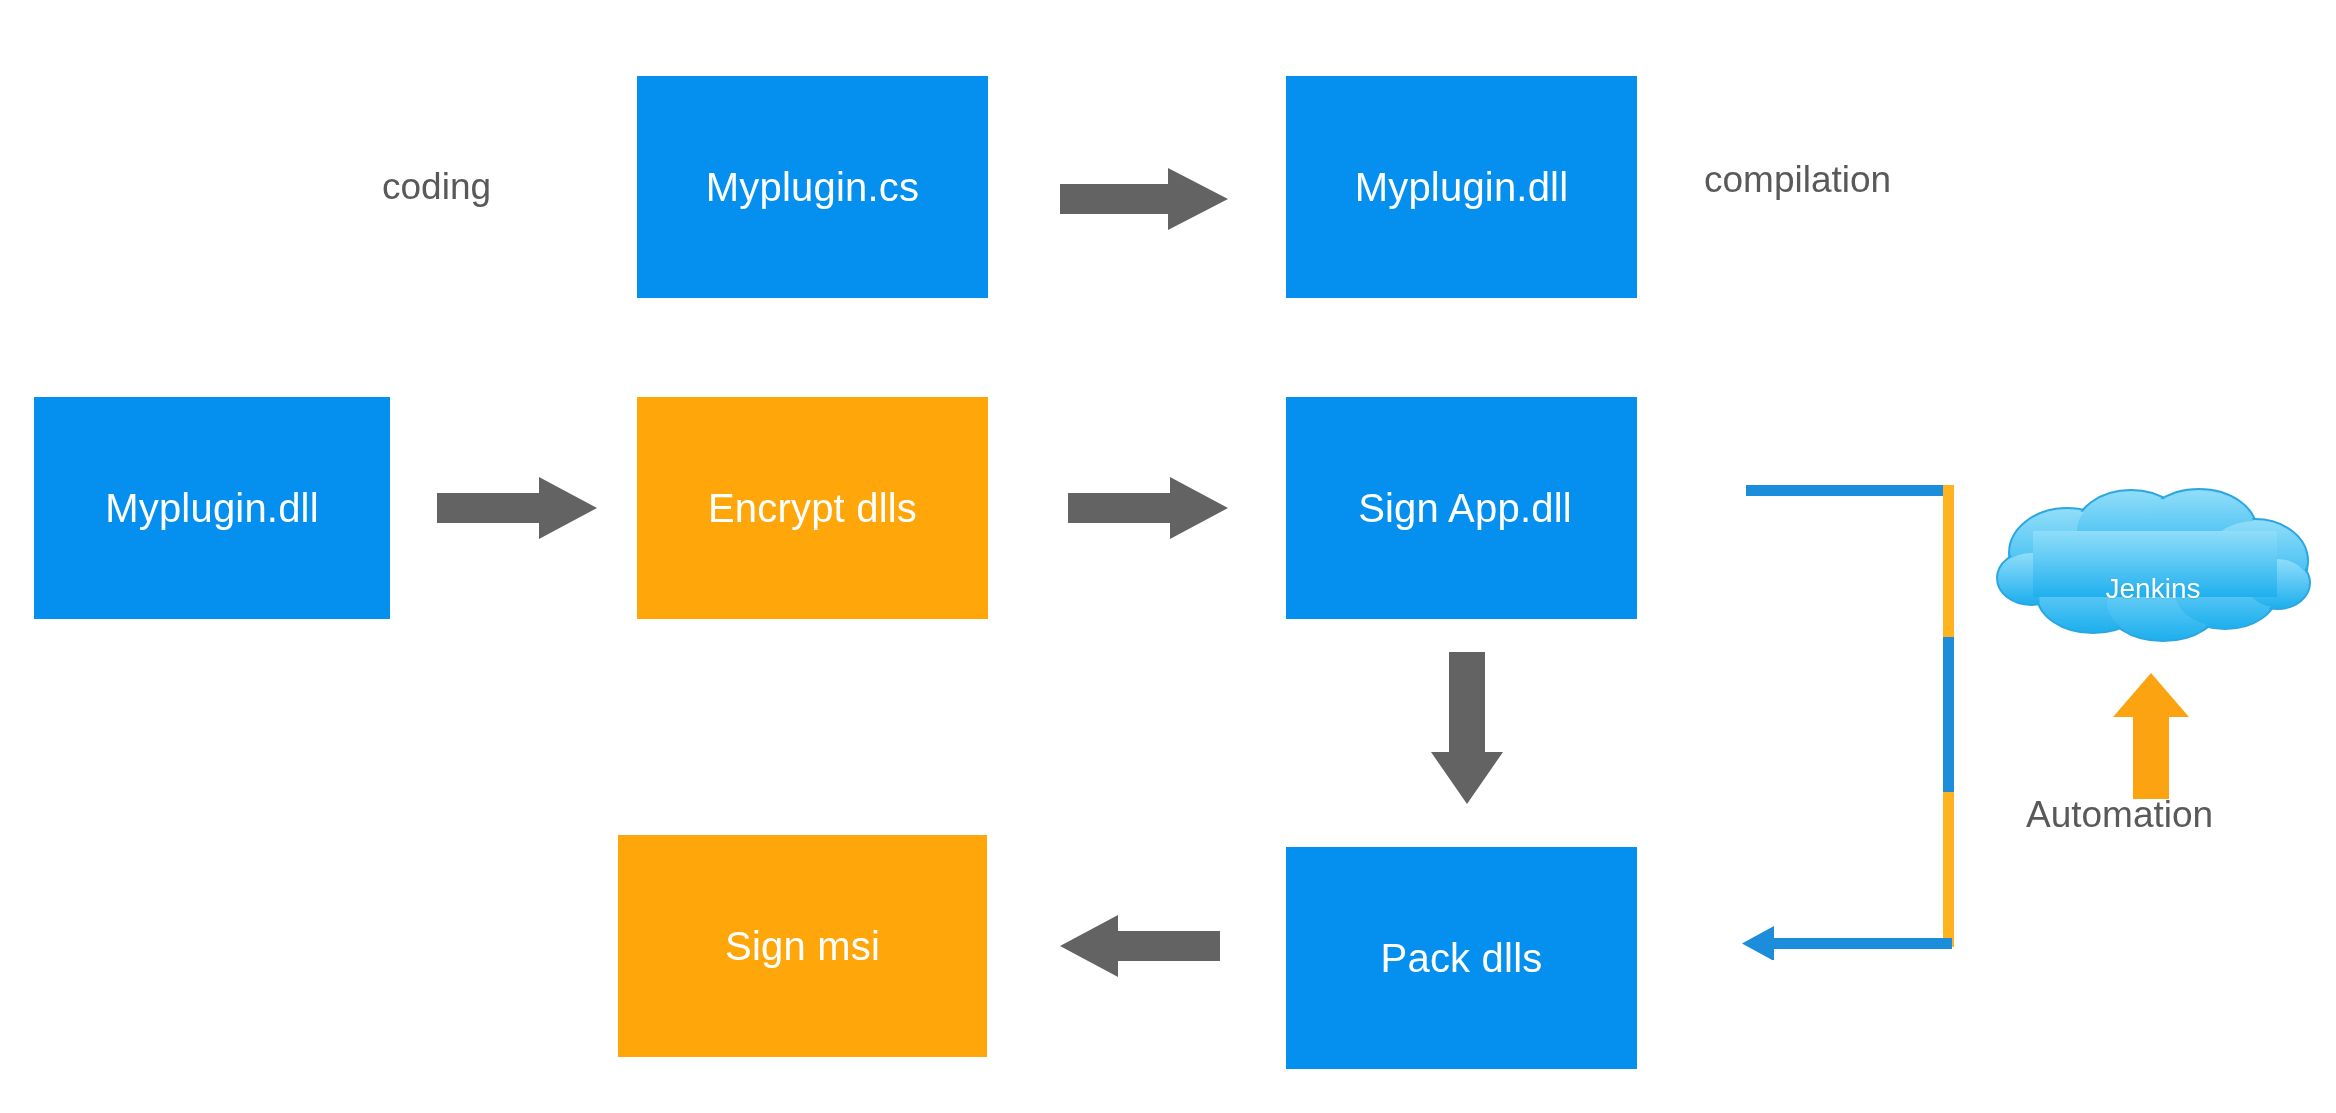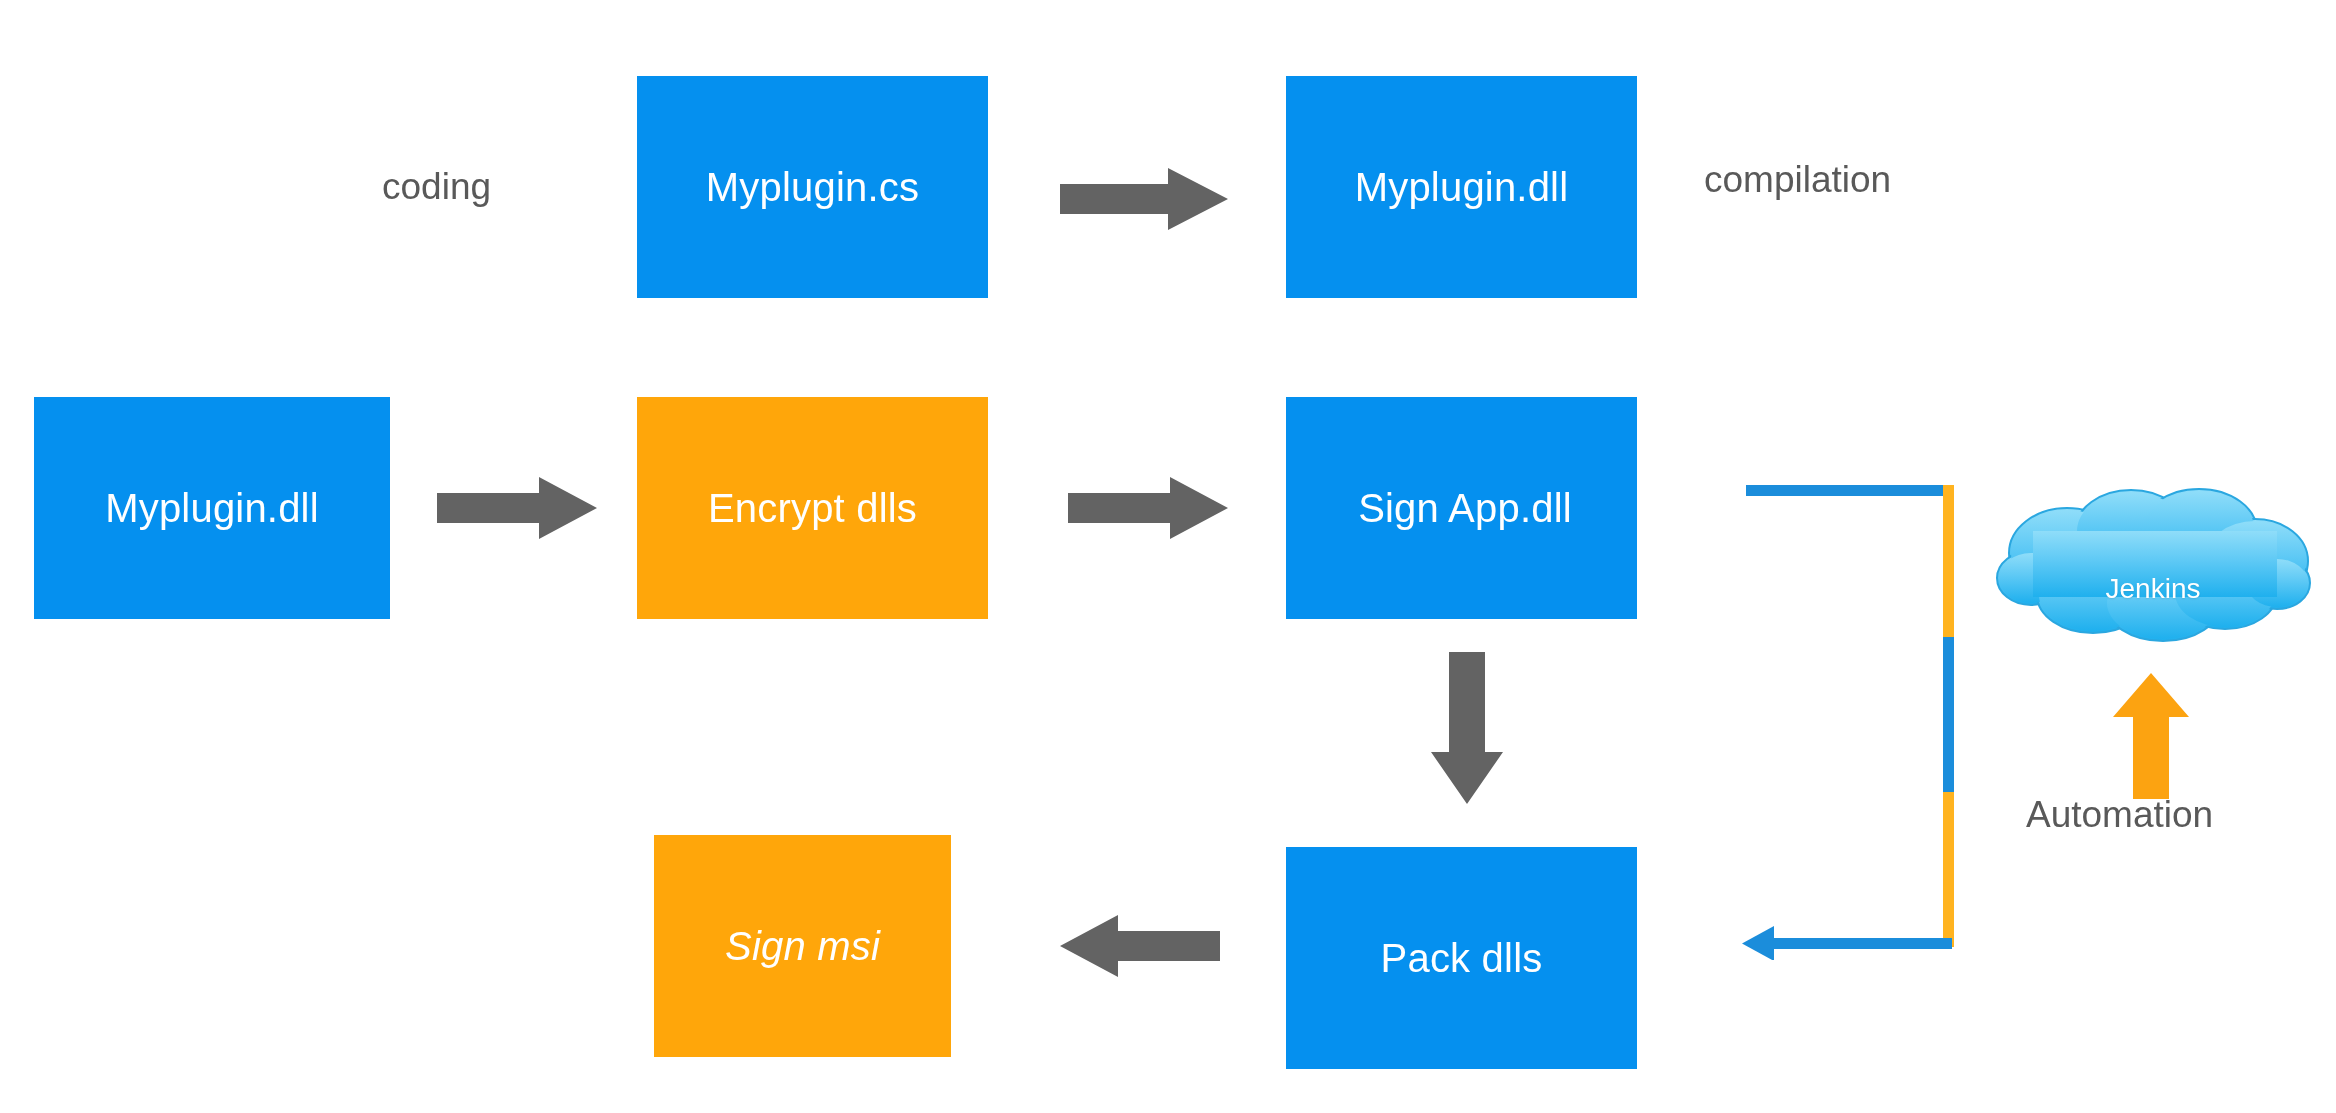--- a/index.html
+++ b/index.html
@@ -123,21 +123,21 @@
   <div class="box blue" style="left:1286px; top:397px; width:351px; height:222px;padding-left:7px;">
     <span>Sign App.dll</span>
   </div>
 
   <div class="arrow-down" style="left:1431px; top:652px; width:72px; height:152px;">
     <svg width="72" height="152" viewBox="0 0 72 152">
       <path d="M18 0 L54 0 L54 100 L72 100 L36 152 L0 100 L18 100 Z" fill="#636363"></path>
     </svg>
   </div>
 
-  <div class="box orange" style="left:654px; top:835px; width:297px; height:222px;font-style:italic;">
+  <div class="box orange" style="left:618px; top:835px; width:369px; height:222px;">
     <span>Sign msi</span>
   </div>
 
   <div class="arrow-left" style="left:1060px; top:915px; width:160px; height:62px;">
     <svg width="160" height="62" viewBox="0 0 160 62">
       <path d="M160 16 L58 16 L58 0 L0 31 L58 62 L58 46 L160 46 Z" fill="#636363"></path>
     </svg>
   </div>
 
   <div class="box blue" style="left:1286px; top:835px; width:351px; height:222px;margin-top:12px;">

